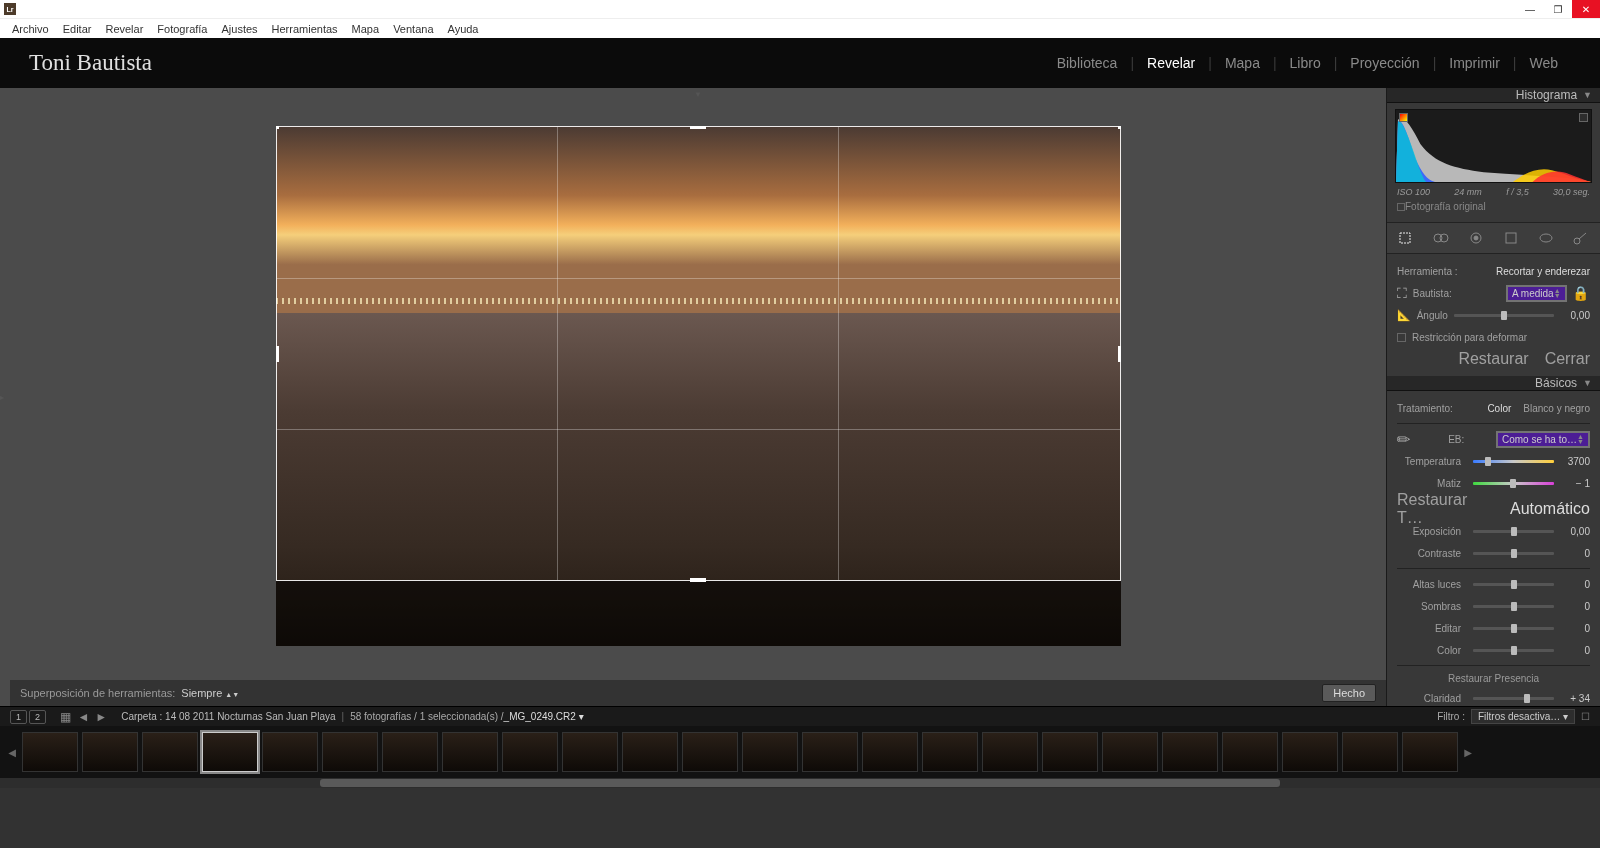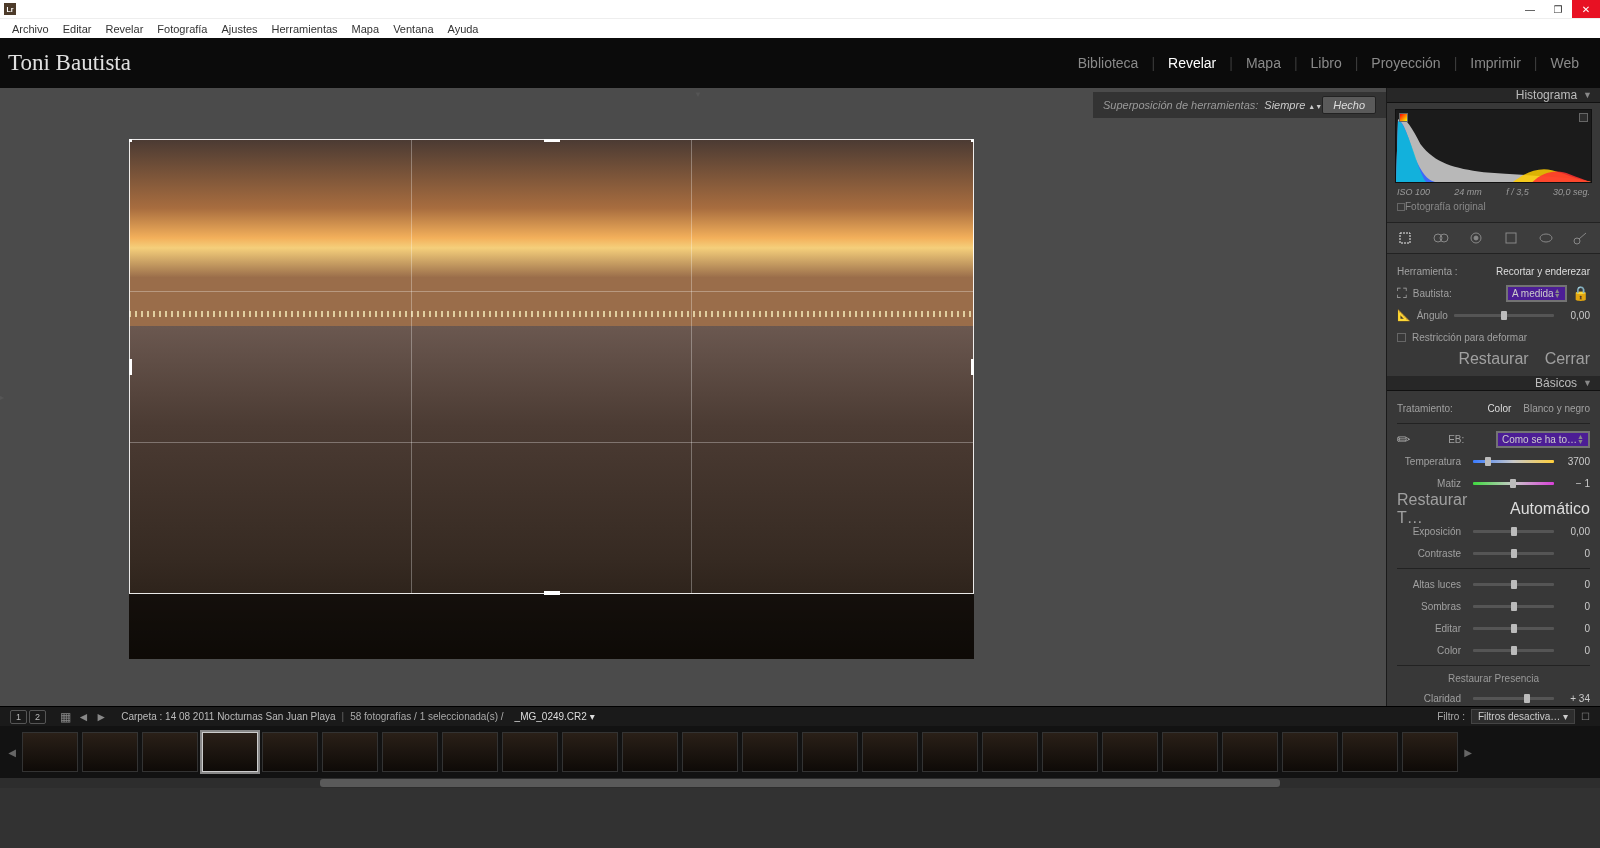--- a/index.html
+++ b/index.html
@@ -8,30 +8,30 @@
 .titlebar { height: 18px; background: #fff; display: flex; align-items: center; position: relative; }
 .titlebar .app-icon { width: 12px; height: 12px; background: #4d3b2a; margin-left: 4px; display: inline-flex; align-items: center; justify-content: center; color: #fff; font-size: 7px; font-weight: bold; }
 .titlebar .title-text { position: absolute; left: 0; right: 0; text-align: center; color: #444; font-size: 11px; }
 .titlebar .win-controls { position: absolute; right: 0; top: 0; display: flex; }
 .titlebar .win-btn { width: 28px; height: 18px; display: flex; align-items: center; justify-content: center; color: #333; font-size: 10px; }
 .titlebar .win-btn.close { background: #e81123; color: #fff; }
 
 .menubar { height: 20px; background: #fff; display: flex; align-items: center; padding-left: 6px; gap: 2px; color: #333; border-top: 1px solid #eee;}
 .menubar span { padding: 2px 6px; font-size: 11px; cursor: default; }
 
-.identity-bar { height: 50px; background: #0b0b0b; display: flex; align-items: center; padding: 0 8px; }
+.identity-bar { height: 50px; background: #0b0b0b; display: flex; align-items: center; padding: 0 29px; }
 .identity-bar .brand { color: #e0e0e0; font-family: Georgia, "Times New Roman", serif; font-size: 23px; font-weight: 300;}
 .spacer { flex: 1; }
 .modules { display: flex; gap: 0; align-items: center; color: #8a8a8a; font-size: 14px; }
 .modules span.mod { padding: 0 13px; cursor: pointer; }
 .modules span.mod.active { color: #fff; }
 .modules span.sep { color: #3a3a3a; }
 
 .main-area { height: 618px; display: flex; background: #4b4b4b; position: relative; }
-.canvas-col { flex: 1; display: flex; background: #4b4b4b; margin: 4px 0 0 10px; position: relative; font-style: italic;}
+.canvas-col { flex: 1; display: flex; flex-direction: column; background: #4b4b4b; margin: 4px 0 0 10px; position: relative;}
 .canvas-wrap { flex: 1; display: flex; align-items: center; justify-content: center; position: relative; }
 .photo-crop { position: relative; width: 845px; height: 520px; background: #1a120c; overflow: hidden; }
 .photo-sky { position: absolute; top:0; left:0; right:0; height: 38%; background: linear-gradient(to bottom, #4a3a33 0%, #a86d3f 35%, #f3b05b 50%, #f5cf7b 55%, #9a6d4a 70%); }
 .photo-sea { position: absolute; top: 36%; left:0; right:0; bottom:0; background: linear-gradient(to bottom, #6b5850 0%, #4b3b33 30%, #362a22 70%, #1f170f 100%); }
 .photo-lights{ position:absolute; top:33%; left:0; right:0; height:6px; background: repeating-linear-gradient(90deg,#fff7c4 0 2px, transparent 2px 6px); opacity:.7;}
 .crop-overlay { position: absolute; top: 0; left: 0; width: 845px; height: 455px; border: 1px solid rgba(255,255,255,0.9); }
 .crop-overlay .gridv, .crop-overlay .gridh { position: absolute; background: rgba(255,255,255,0.3); }
 .gridv { top:0; bottom:0; width:1px; } .gridh { left:0; right:0; height:1px; }
 .crop-handle { position: absolute; width: 4px; height: 16px; background: #fff; }
 .crop-handle.h { width: 16px; height: 4px; }
@@ -365,21 +365,21 @@
     <span>2</span>
   </div>
   <div class="grid-icons">
     <span>▦</span>
     <span>◄</span>
     <span>►</span>
   </div>
   <span class="path">Carpeta : 14 08 2011 Nocturnas San Juan Playa</span>
   <span style="margin:0 6px;color:#666">|</span>
   <span>58 fotografías / 1 seleccionada(s) /</span>
-  <span style="margin-left:11px;color:#ddd"><span>_MG_0249.CR2</span> ▾</span>
+  <span style="margin-left:0;color:#ddd"><span>_MG_0249.CR2</span> ▾</span>
   <div class="filter-drop">
     <span>Filtro :</span>
     <span class="sel"><span>Filtros desactiva…</span> ▾</span>
     <span style="color:#888">☐</span>
   </div>
 </div>
 
 <div class="filmstrip">
   <div class="arrow">◀</div>
   <div id="filmstrip-items" style="display:flex;gap:4px">

